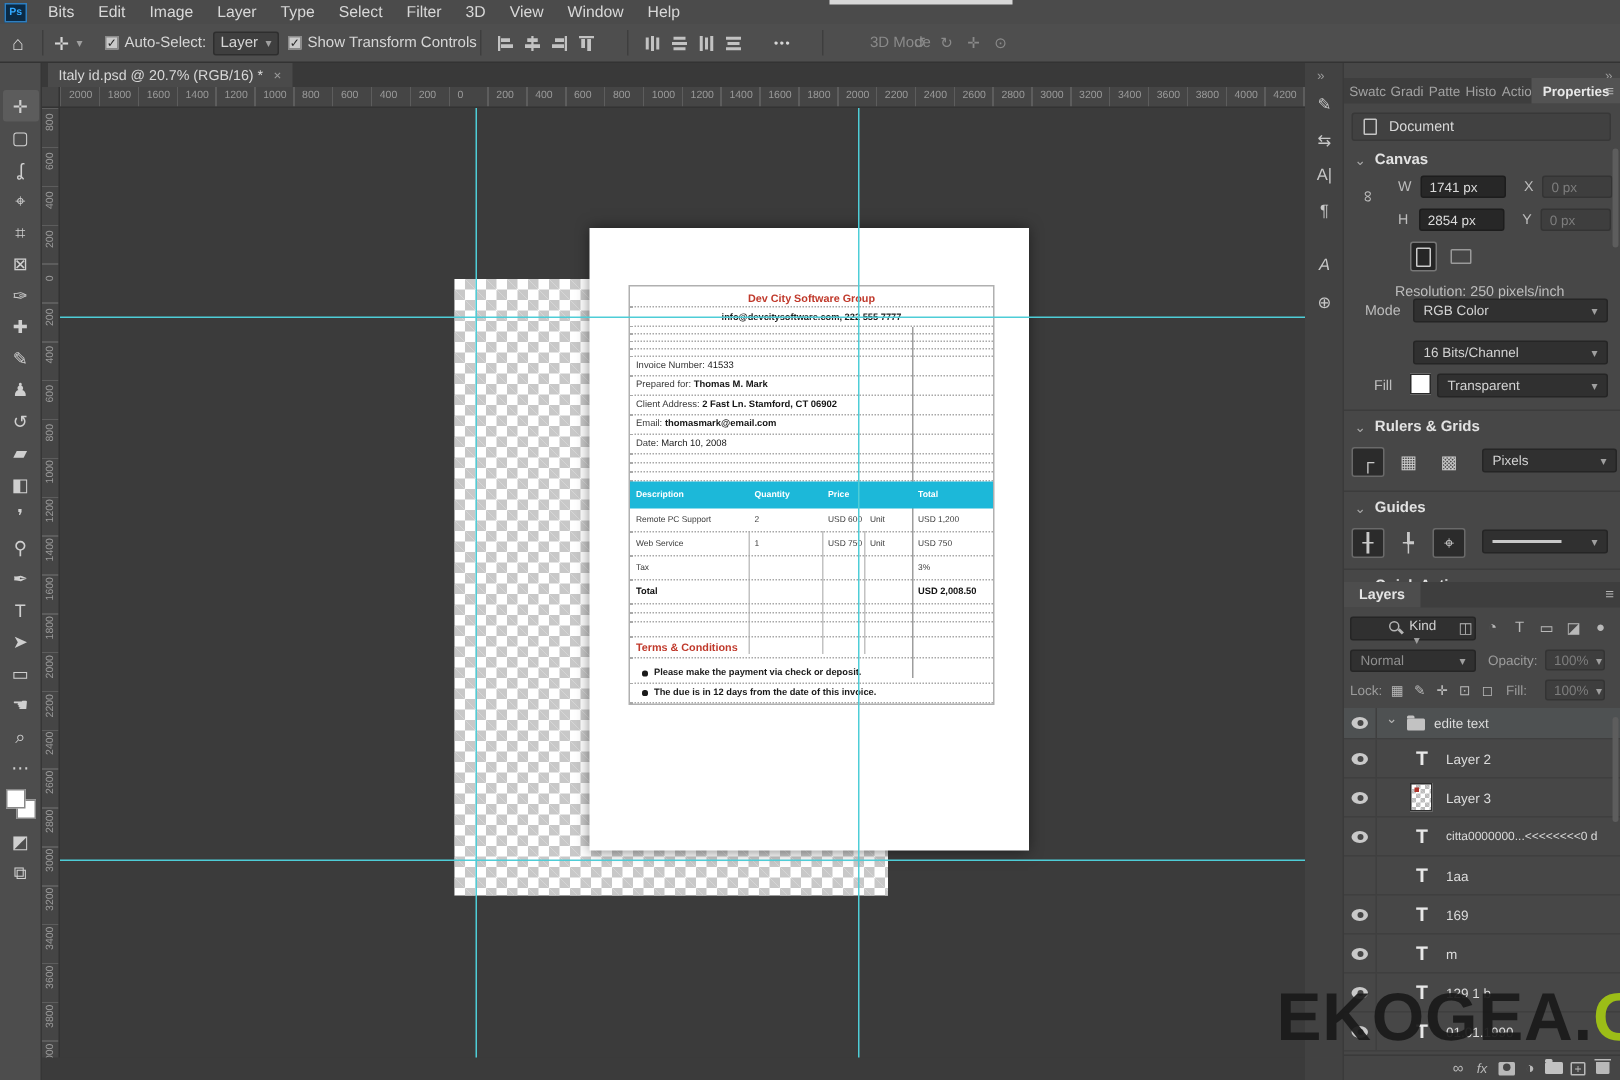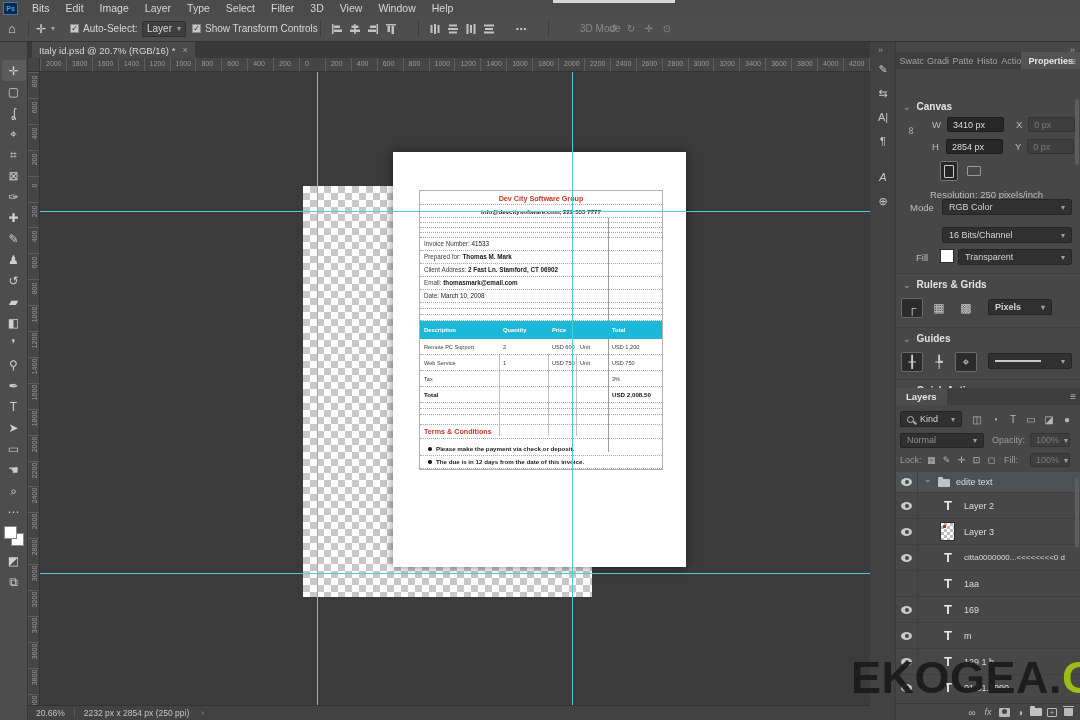--- a/index.html
+++ b/index.html
@@ -487,28 +487,32 @@
         <span class="ptab">Swatc</span>
         <span class="ptab">Gradi</span>
         <span class="ptab">Patte</span>
         <span class="ptab">Histo</span>
         <span class="ptab">Actio</span>
         <span class="ptab-active">Properties</span>
       </div>
     <span class="hamburger" style="top:14px;">≡</span>
 
     <div style="position:absolute;left:26px;top:27px;width:184px;height:319px;">
+      <div style="position:absolute;left:5px;top:6px;width:173px;height:19px;background:#414141;border:1px solid #383838;border-radius:2px;display:flex;align-items:center;padding:0 7px;">
+        <span style="width:9px;height:11px;border:1px solid #c5c5c5;border-radius:1px;margin-right:8px;display:inline-block;"></span>
+        <span class="prop-label" style="color:#d8d8d8;font-size:9.5px;">Document</span>
+      </div>
       <div style="position:absolute;left:7px;top:32px;display:flex;align-items:center;">
         <span class="sec-chev">⌄</span>
           <span class="section-h">Canvas</span>
       </div>
       <span style="position:absolute;left:12px;top:56px;color:#bdbdbd;font-size:11px;transform:rotate(90deg);display:inline-block;">∞</span>
       <div style="position:absolute;left:36px;top:48px;display:flex;align-items:center;">
         <span class="prop-label" style="margin-right:6px;">W</span>
-        <span class="inputbox" style="width:57px;">3410 px</span>
+        <span class="inputbox" style="width:57px;">1741 px</span>
         <span class="prop-label dim" style="margin:0 6px 0 12px;">X</span>
         <span class="inputbox disabled" style="width:47px;">0 px</span>
       </div>
       <div style="position:absolute;left:36px;top:70px;display:flex;align-items:center;">
         <span class="prop-label" style="margin-right:7px;">H</span>
         <span class="inputbox" style="width:57px;">2854 px</span>
         <span class="prop-label dim" style="margin:0 6px 0 12px;">Y</span>
         <span class="inputbox disabled" style="width:47px;">0 px</span>
       </div>
       <div class="orient-btn sel" style="left:44px;top:92px;width:18px;height:20px;">
@@ -536,21 +540,21 @@
             <span>Transparent</span>
             <span class="caret">▾</span>
           </span>
       </div>
       <div class="divider" style="top:204px;"></div>
       <div style="position:absolute;left:7px;top:210px;display:flex;align-items:center;">
         <span class="sec-chev">⌄</span>
           <span class="section-h">Rulers &amp; Grids</span>
       </div>
       <div id="rg-icons"></div>
-      <div class="ddown" style="position:absolute;left:92px;top:230px;width:64px;font-weight:bold;">
+      <div class="ddown" style="position:absolute;left:92px;top:230px;width:90px;">
           <span>Pixels</span>
           <span class="caret">▾</span>
         </div>
       <div class="divider" style="top:258px;"></div>
       <div style="position:absolute;left:7px;top:264px;display:flex;align-items:center;">
         <span class="sec-chev">⌄</span>
           <span class="section-h">Guides</span>
       </div>
       <div id="guide-icons"></div>
       <div class="ddown" style="position:absolute;left:92px;top:284px;width:84px;">
@@ -570,21 +574,21 @@
         <div class="icon-btn" style="left: 32px; top: 283px;">╄</div>
         <div class="icon-btn sel" style="left: 59px; top: 283px;">⌖</div>
       </div>
 
     <div id="layers-panel">
       <div id="layers-header">
         <div id="layers-tab">Layers</div>
         <span class="hamburger" style="top:3px;">≡</span>
       </div>
       <div class="lrow-bar" style="top:22px;height:18px;">
-        <span class="ddown" style="position:absolute;left:4px;width:62px;height:16px;">
+        <span class="ddown" style="position:absolute;left:4px;width:84px;height:16px;flex-direction:column;">
           <span style="display:flex;align-items:center;">
               <span class="icon-search"></span>
               <span style="margin-left:6px;color:#d3d3d3;">Kind</span>
             </span>
           <span class="caret">▾</span>
         </span>
         <span id="layer-filter-icons" style="position:absolute;left:72px;display:flex;">
             <span style="width: 18px; text-align: center; color: rgb(185, 185, 185); font-size: 10px;">◫</span>
             <span style="width: 18px; text-align: center; color: rgb(185, 185, 185); font-size: 10px;">◔</span>
             <span style="width: 18px; text-align: center; color: rgb(185, 185, 185); font-size: 10px;">T</span>
@@ -697,24 +701,18 @@
         <span class="bottom-icon">
             <span class="icon-newlayer">+</span>
           </span>
         <span class="bottom-icon">
             <span class="icon-trash"></span>
           </span>
       </div>
     </div>
   </div>
 
-  <div id="statusbar" class="abs">
-    <span style="margin-left:8px;">20.66%</span>
-    <span class="sep"></span>
-    <span>2232 px x 2854 px (250 ppi)</span>
-    <span style="margin-left:12px;color:#9a9a9a;">›</span>
-  </div>
 
   <div id="watermark" class="abs">
     <span class="wm-dark">EKOGEA.</span><span class="wm-accent" id="wm-accent" style="color: rgb(156, 189, 23);">ORG</span>
   </div>
 
 </div>
 
 </body></html>

